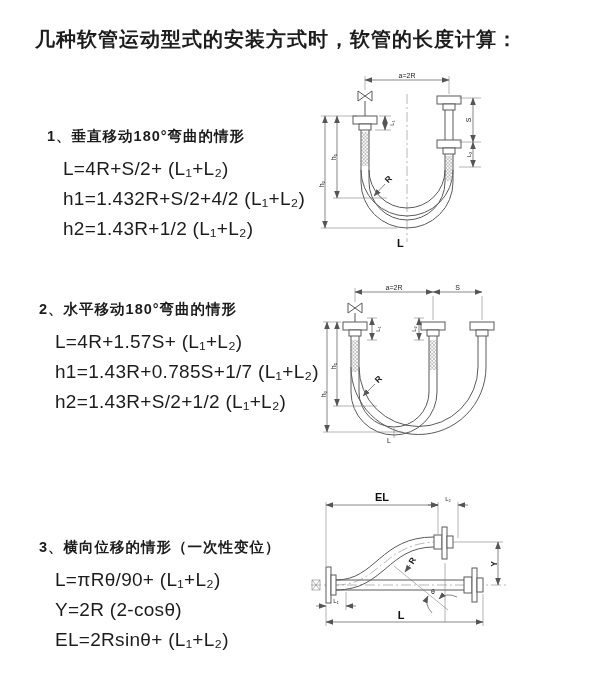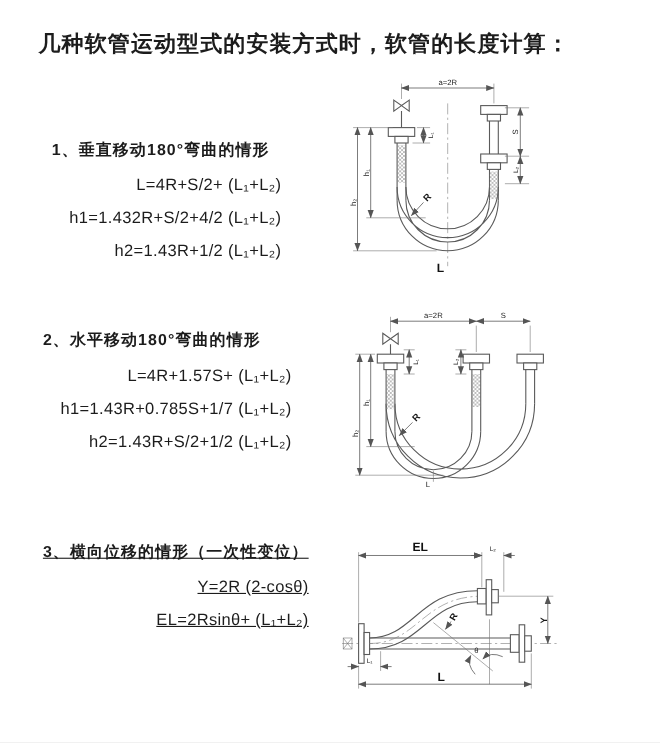--- a/index.html
+++ b/index.html
@@ -1,24 +1,24 @@
 <!DOCTYPE html>
 <html><head>
 <meta charset="utf-8">
 <style>
   html,body{margin:0;padding:0;background:#e8e8e8;}
   .page{position:relative;width:600px;height:675px;background:#fff;overflow:hidden;
         font-family:"Liberation Sans","DejaVu Sans",sans-serif;color:#1c1c1c;}
   .title{position:absolute;left:35px;top:26px;font-size:20px;font-weight:600;letter-spacing:1px;}
   .sec{position:absolute;}
   .sec h3{margin:0 0 8px 0;font-size:14.5px;font-weight:600;letter-spacing:1px;}
-  .sec .f{margin:0 0 0 16px;font-size:15px;line-height:30px;letter-spacing:.3px;white-space:pre;text-align:right;}
+  .sec .f{margin:0 0 0 16px;font-size:19px;line-height:30px;letter-spacing:.3px;white-space:pre;}
   #sec1{left:47px;top:106px;margin-top:21px;}
   #sec2{left:39px;top:300px;}
-  #sec3{left:39px;top:492px;text-decoration:underline;}
+  #sec3{left:39px;top:538px;}
   svg.diag{position:absolute;}
   #d1{left:313px;top:70px;}
   #d2{left:315px;top:282px;}
   #d3{left:306px;top:488px;}
   .geo{stroke:#5a5a5a;stroke-width:1;fill:none;}
   .geof{stroke:#5a5a5a;stroke-width:1;fill:#fff;}
   .dim{stroke:#555;stroke-width:.7;fill:none;}
   .thin{stroke:#777;stroke-width:.55;fill:none;}
   .cl{stroke:#888;stroke-width:.6;stroke-dasharray:10 3 2 3;fill:none;}
   .hx{fill:url(#hx);stroke:none;}
@@ -54,20 +54,21 @@
 
   <div class="sec" id="sec2">
     <h3>2、水平移动180°弯曲的情形</h3>
     <div class="f">L=4R+1.57S+ (L₁+L₂)</div>
     <div class="f">h1=1.43R+0.785S+1/7 (L₁+L₂)</div>
     <div class="f">h2=1.43R+S/2+1/2 (L₁+L₂)</div>
   </div>
 
   <div class="sec" id="sec3">
     <h3>3、横向位移的情形（一次性变位）</h3>
+    <div class="f">L=πRθ/90+ (L₁+L₂)</div>
     <div class="f">Y=2R (2-cosθ)</div>
     <div class="f">EL=2Rsinθ+ (L₁+L₂)</div>
   </div>
 
   <svg id="d1" class="diag" width="280" height="185" viewBox="0 0 280 185">
     <g>
       <line class="cl" x1="94" y1="24" x2="94" y2="172"></line>
     </g>
     <g>
       <path class="geo" d="M48,60 V112 M56,60 V112"></path>

